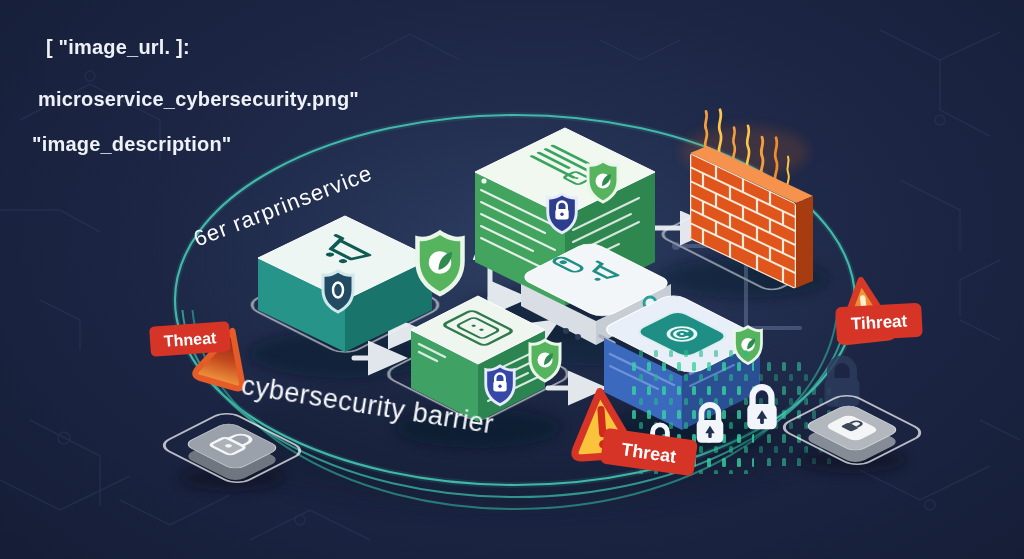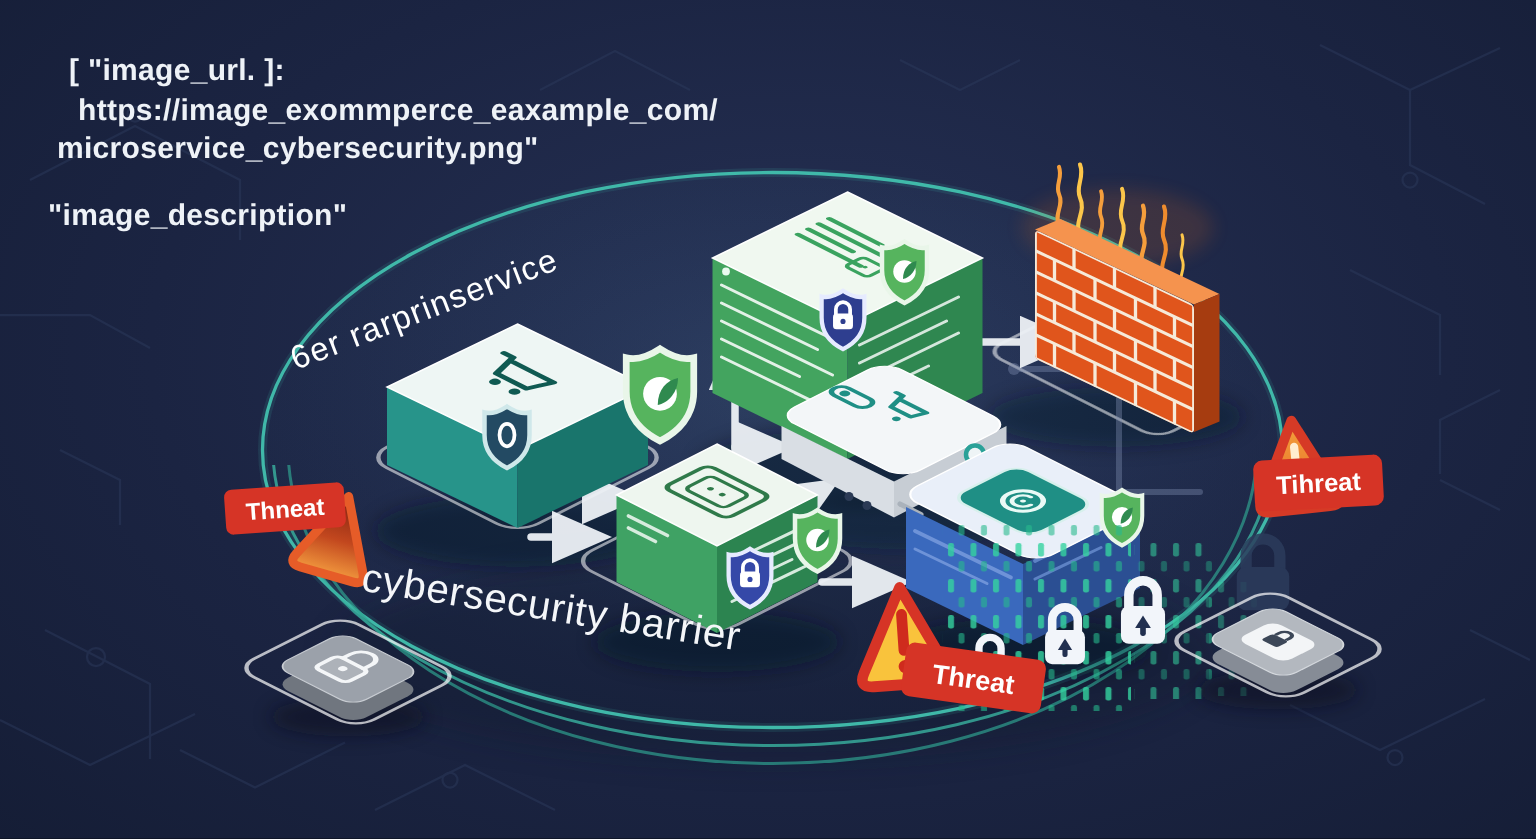--- a/index.html
+++ b/index.html
@@ -399,20 +399,19 @@
     <circle cx="0" cy="17" r="3.6" fill="#cf2b1d"></circle>
   </g>
   <g transform="translate(649,452) rotate(8)">
     <rect x="-47" y="-18" width="94" height="36" rx="6" fill="#d63426"></rect>
     <text y="7" text-anchor="middle" font-size="18" font-weight="bold" fill="#ffffff">Threat</text>
   </g>
 </g>
 </svg>
 
 <div class="code l1">[  "image_url. ]:</div>
-<div class="code l2">https://image_exommperce_eaxample_com/</div>
 <div class="code l3">microservice_cybersecurity.png"</div>
 <div class="code l4">"image_description"</div>
 
 <div class="perimeter-top">6er rarprinservice</div>
 <div class="perimeter-bottom">cybersecurity barrier</div>
 
 </div>
 
 </body></html>

